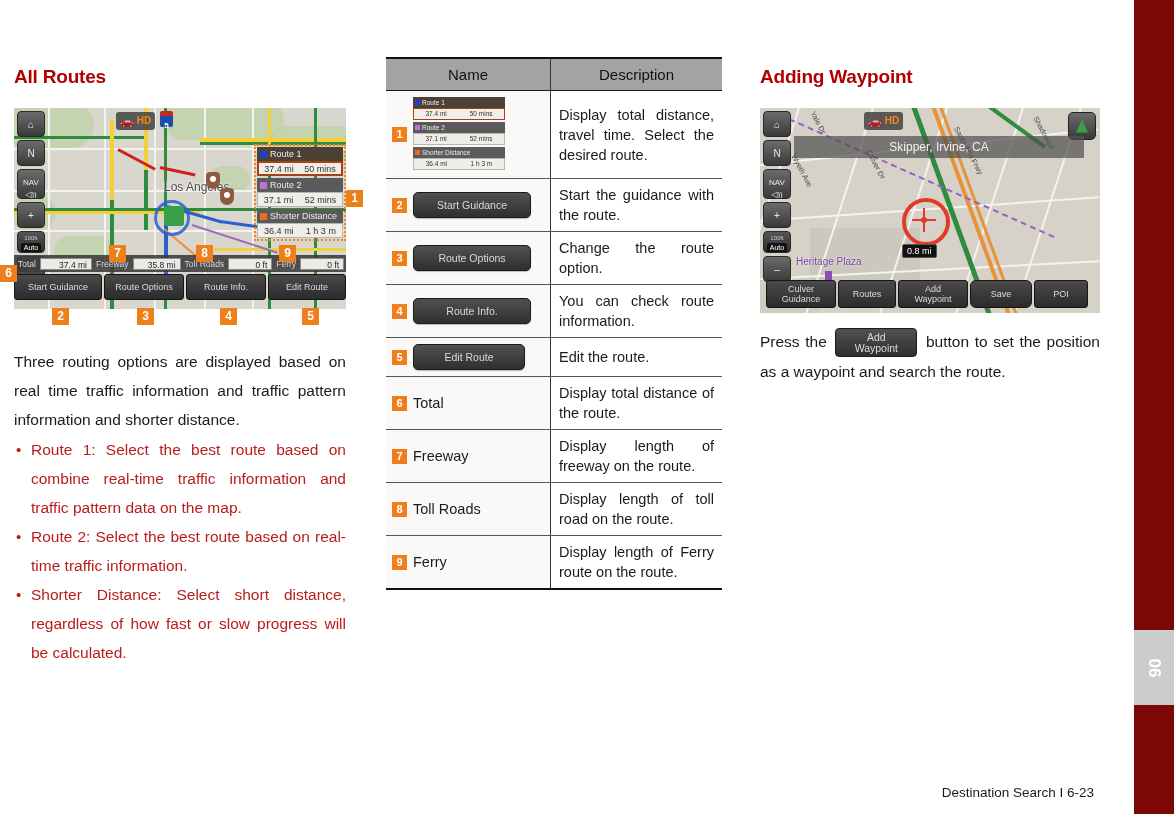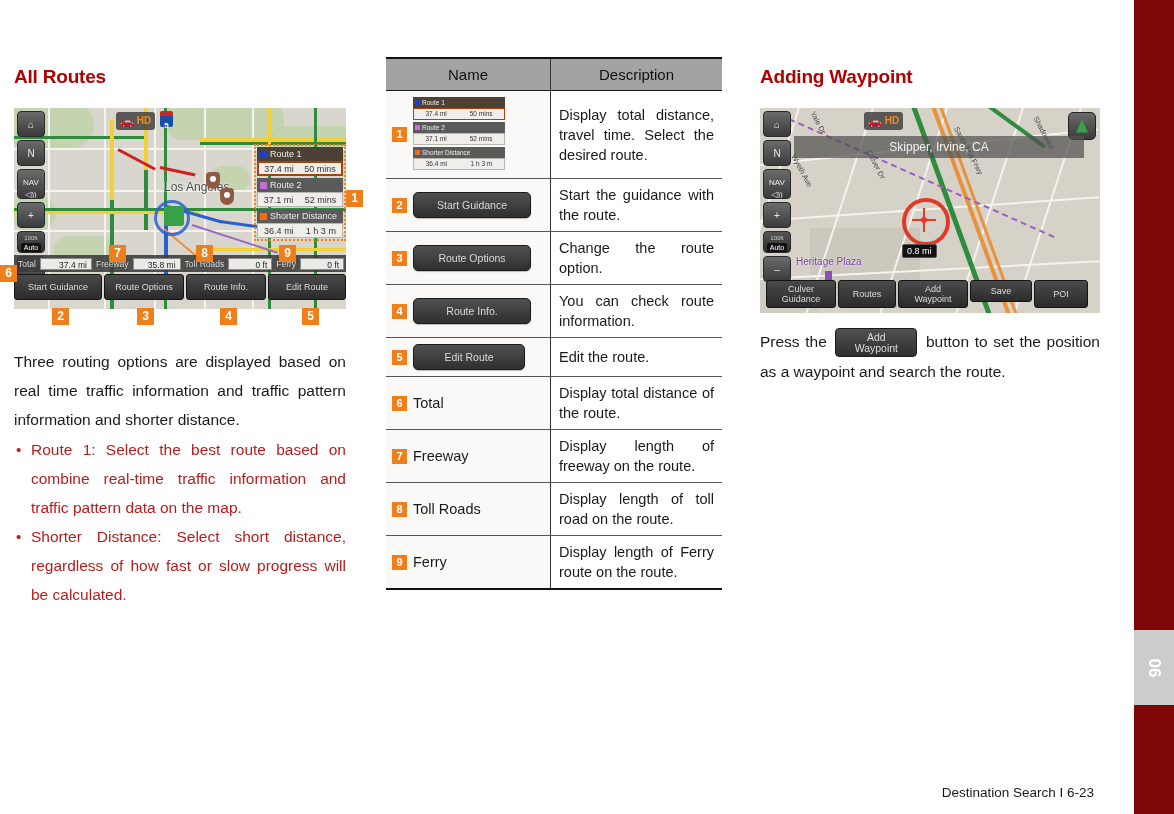--- a/index.html
+++ b/index.html
@@ -378,20 +378,21 @@
   <div class="cnum" style="position:absolute;left:288px;top:308px;">5</div>
   <div class="cnum" style="position:absolute;left:-14px;top:265px;">6</div>
   <div class="cnum" style="position:absolute;left:95px;top:245px;">7</div>
   <div class="cnum" style="position:absolute;left:182px;top:245px;">8</div>
   <div class="cnum" style="position:absolute;left:265px;top:245px;">9</div>
 
   <p class="body-text" style="position:absolute;top:347px;left:0;width:332px;">Three routing options are displayed based on real time traffic information and traffic pattern information and shorter distance.</p>
 
   <ul class="bullets" style="position:absolute;top:435px;left:0;width:332px;">
     <li>Route 1: Select the best route based on combine real-time traffic information and traffic pattern data on the map.</li>
+    <li>Route 2: Select the best route based on real-time traffic information.</li>
     <li>Shorter Distance: Select short distance, regardless of how fast or slow progress will be calculated.</li>
   </ul>
 </div>
 
 <div class="col col-mid" style="top:57px;">
   <table class="tbl">
     <thead>
       <tr>
         <th style="width:152px;border-right:1px solid #333;">Name</th>
         <th>Description</th>
@@ -594,21 +595,21 @@
     <div class="btnrow" style="top:172px;left:6px;width:330px;">
       <div class="mbtn" style="width:70px;height:28px;flex-direction:column;">
         <span>Culver</span>
         <span>Guidance</span>
       </div>
       <div class="mbtn" style="width:58px;height:28px;">Routes</div>
       <div class="mbtn" style="width:70px;height:28px;flex-direction:column;">
         <span>Add</span>
         <span>Waypoint</span>
       </div>
-      <div class="mbtn" style="width:62px;height:22px;">Save</div>
+      <div class="mbtn" style="width:62px;height:28px;border-radius:6px;">Save</div>
       <div class="mbtn" style="width:54px;height:28px;">POI</div>
     </div>
   </div>
 
   <p class="body-text" style="position:absolute;top:327px;left:0;width:340px;">
     <span>Press the</span>
     <span class="inline-chip">
       <span>Add</span>
       <span>Waypoint</span>
     </span>

